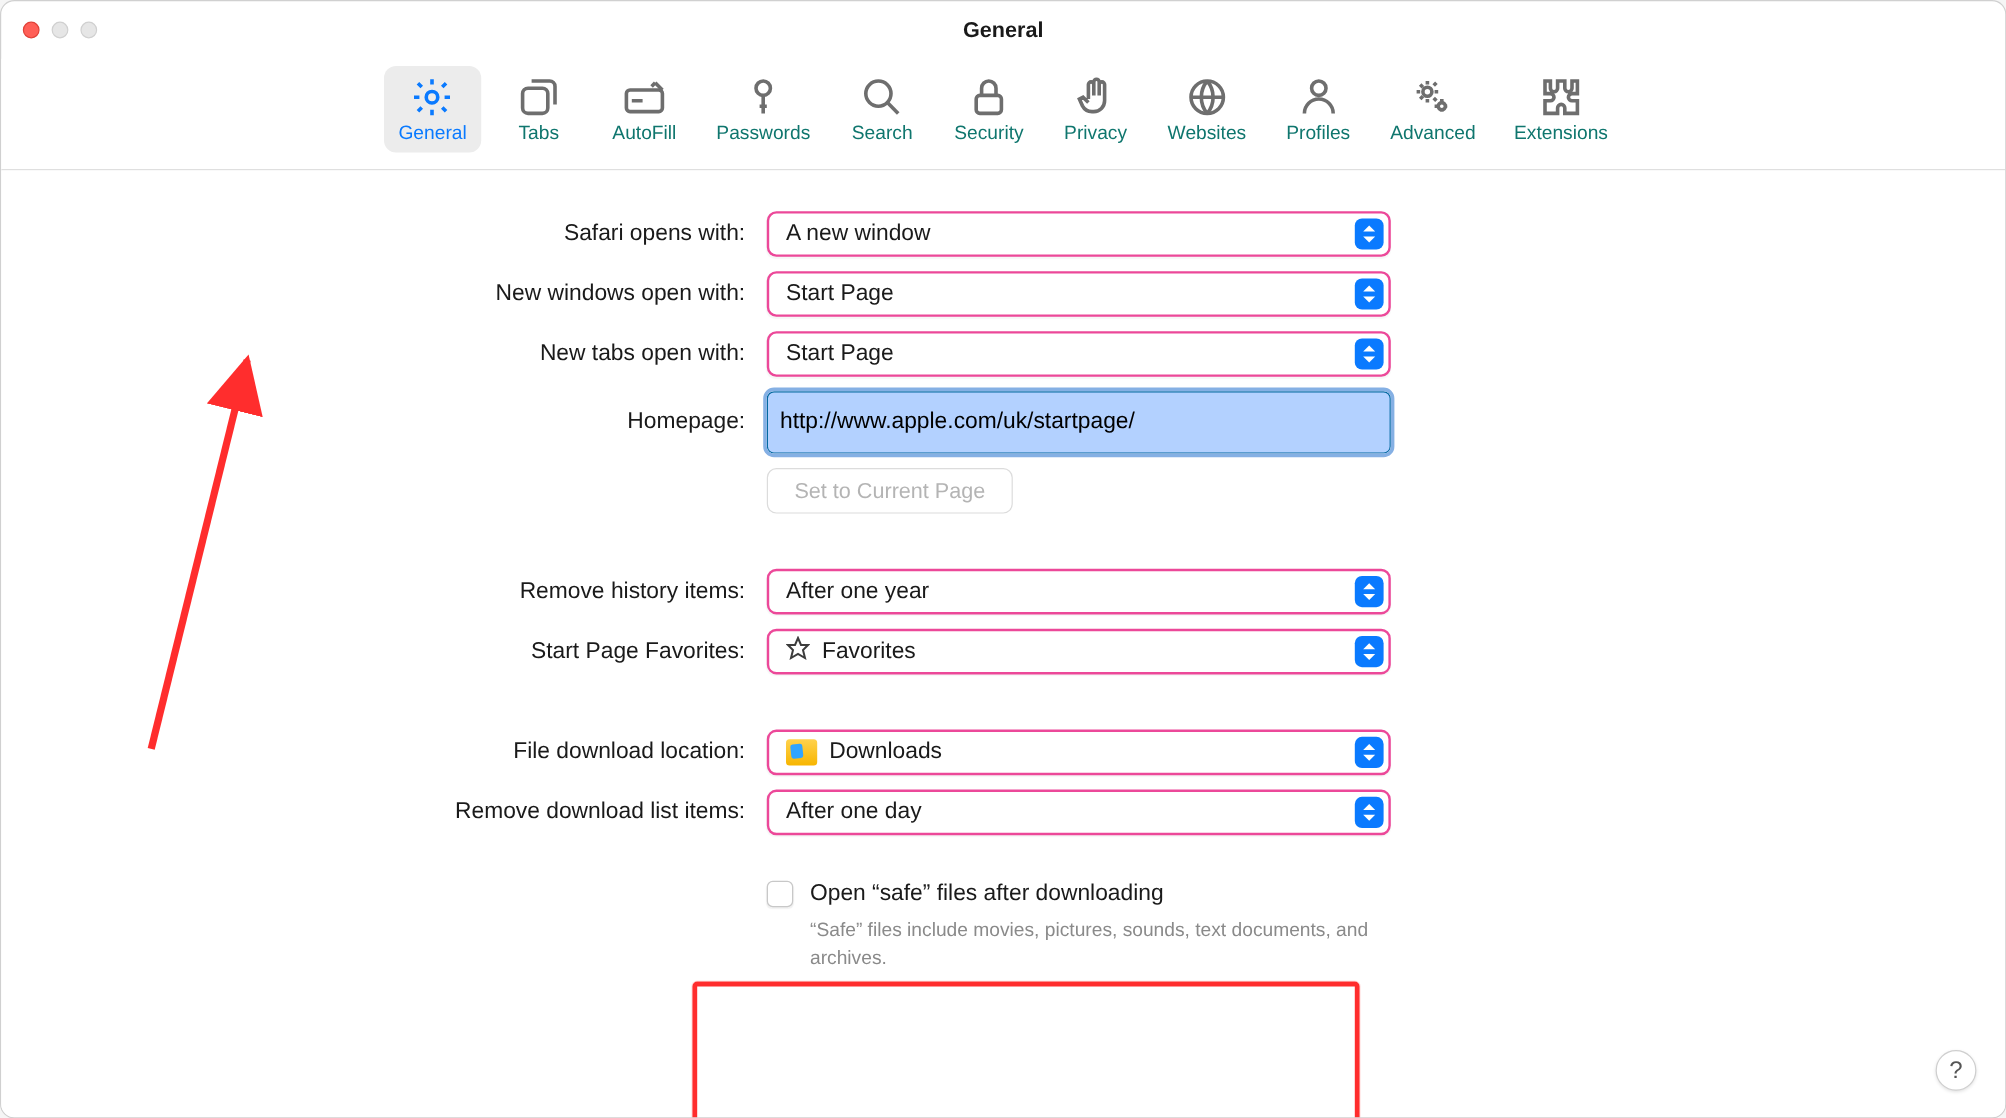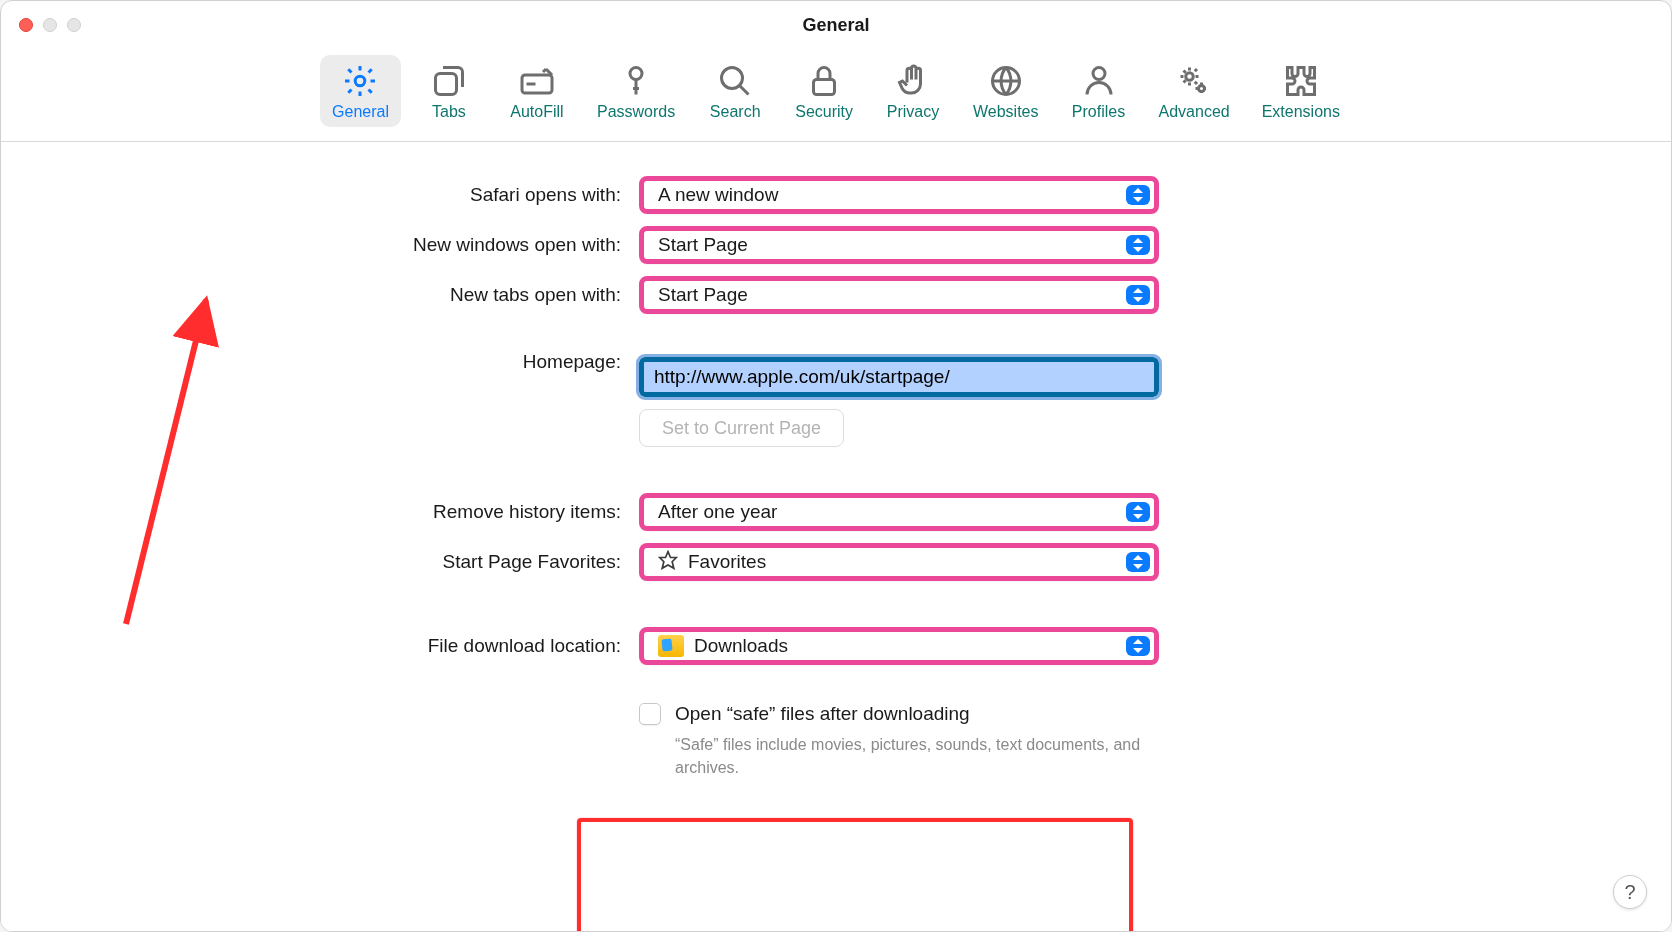--- a/index.html
+++ b/index.html
@@ -97,21 +97,21 @@
       gap: 18px;
       align-items: center;
     }
     .row-label {
       text-align: right;
       font-size: 19px;
       color: #1a1a1a;
     }
     .select {
       height: 38px;
-      border: 5px solid #ec4899;
+      border: 2px solid #ec4899;
       border-radius: 8px;
       display: flex;
       align-items: center;
       padding: 0 40px 0 14px;
       font-size: 19px;
       color: #1a1a1a;
       position: relative;
       background: #fff;
       box-shadow: 0 1px 1px rgba(0,0,0,0.04);
       cursor: pointer;
@@ -155,30 +155,29 @@
       left: 4px;
       top: 4px;
       width: 10px;
       height: 12px;
       background: #2fa4ff;
       border-radius: 2px;
       transform: rotate(-6deg);
     }
 
     .textinput {
-      height: 40px;
-      border: 5px solid #0369a1;
+      height: 52px;
+      border: 1px solid #0369a1;
       border-radius: 6px;
       padding: 0 10px;
       font-size: 19px;
       width: 520px;
       font-family: inherit;
       outline: 3px solid #85b0e4;
       background: #b3d1ff;
-      margin-top: 31px;
     }
 
     .btn-disabled {
       height: 38px;
       border: 1px solid #dcdcdc;
       border-radius: 8px;
       background: #fff;
       color: #b4b4b4;
       font-size: 18px;
       padding: 0 22px;
@@ -446,20 +445,27 @@
 
       <div class="row">
         <div class="row-label">File download location:</div>
         <div class="select">
           <span class="folder-icon"></span>
           <span>Downloads</span>
           <div class="stepper"></div>
         </div>
       </div>
 
+      <div class="row">
+        <div class="row-label">Remove download list items:</div>
+        <div class="select">
+          <span>After one day</span>
+          <div class="stepper"></div>
+        </div>
+      </div>
 
       <div style="height:14px"></div>
 
       <div class="checkbox-row">
         <div class="checkbox-line">
           <div class="checkbox"></div>
           <div class="checkbox-label">Open “safe” files after downloading</div>
         </div>
         <div class="checkbox-help">“Safe” files include movies, pictures, sounds, text documents, and archives.</div>
       </div>

